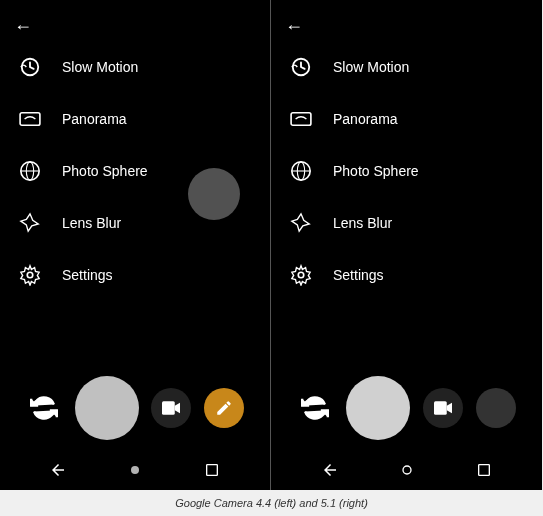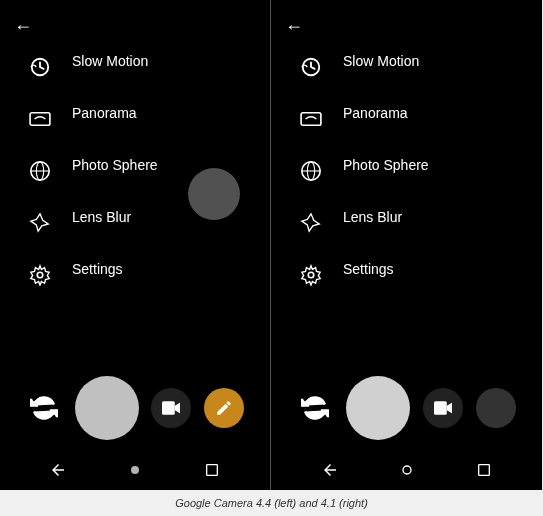--- a/index.html
+++ b/index.html
@@ -42,22 +42,22 @@
       cursor: pointer;
     }
 
     .menu-list {
       flex: 1;
       padding: 0 0 10px 0;
     }
 
     .menu-item {
       display: flex;
-      align-items: flex-start;
-      padding: 12px 26px;
+      align-items: center;
+      padding: 12px 16px;
       color: white;
       cursor: pointer;
     }
 
     .menu-icon {
       width: 28px;
       height: 28px;
       margin-right: 18px;
       display: flex;
       align-items: center;
@@ -371,13 +371,13 @@
         <div class="nav-btn">
           <svg width="16" height="16" viewBox="0 0 24 24">
               <rect x="4" y="4" width="16" height="16" rx="1" fill="none" stroke="white" stroke-width="2"></rect>
             </svg>
         </div>
       </div>
     </div>
   </div>
 </div>
 
-<div class="caption">Google Camera 4.4 (left) and 4.1 (right)</div>
+<div class="caption">Google Camera 4.4 (left) and 5.1 (right)</div>
 
 </body></html>

